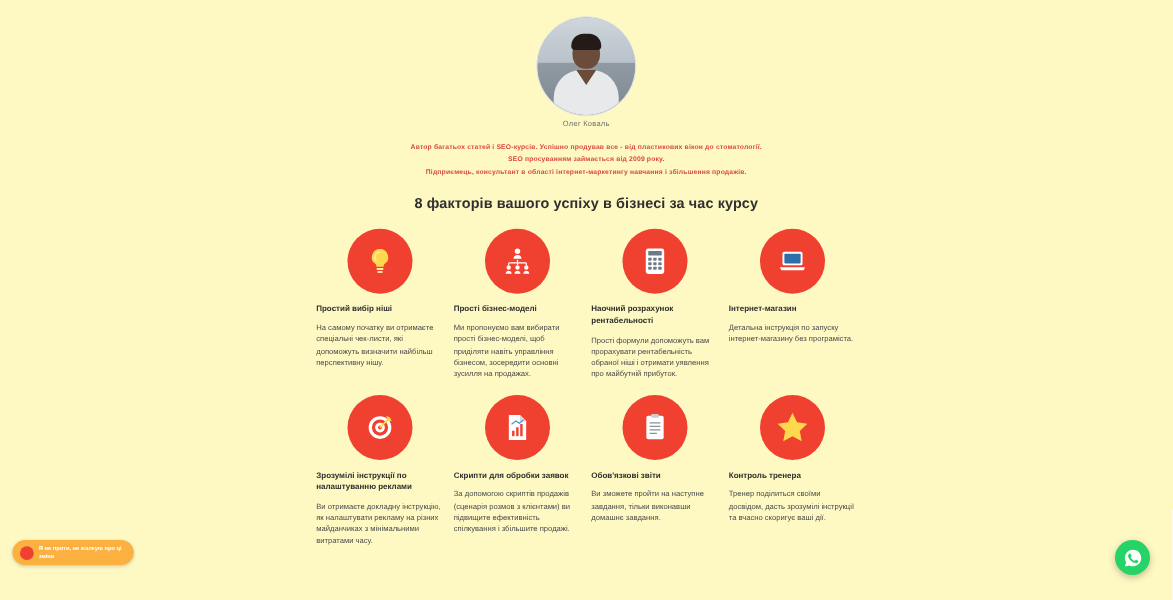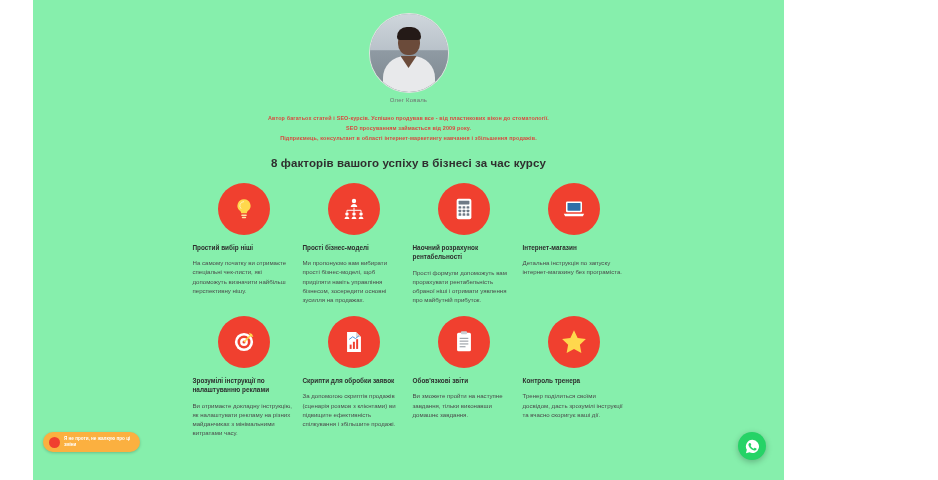--- a/index.html
+++ b/index.html
@@ -9,25 +9,24 @@
   }
   body {
     width: 938px;
     height: 480px;
     overflow: hidden;
     font-family: "Liberation Sans", sans-serif;
     color: #3a3a3a;
     position: relative;
   }
   .page {
-    width: 751px;
+    width: 938px;
     height: 480px;
     position: relative;
-    background: #86efac;
-    margin-left: 33px;
+    background: #fef9c3;
   }
   .content {
     width: 432px;
     margin: 0 auto;
     padding-top: 14px;
     position: relative;
   }
 
   
   .avatar-wrap {

